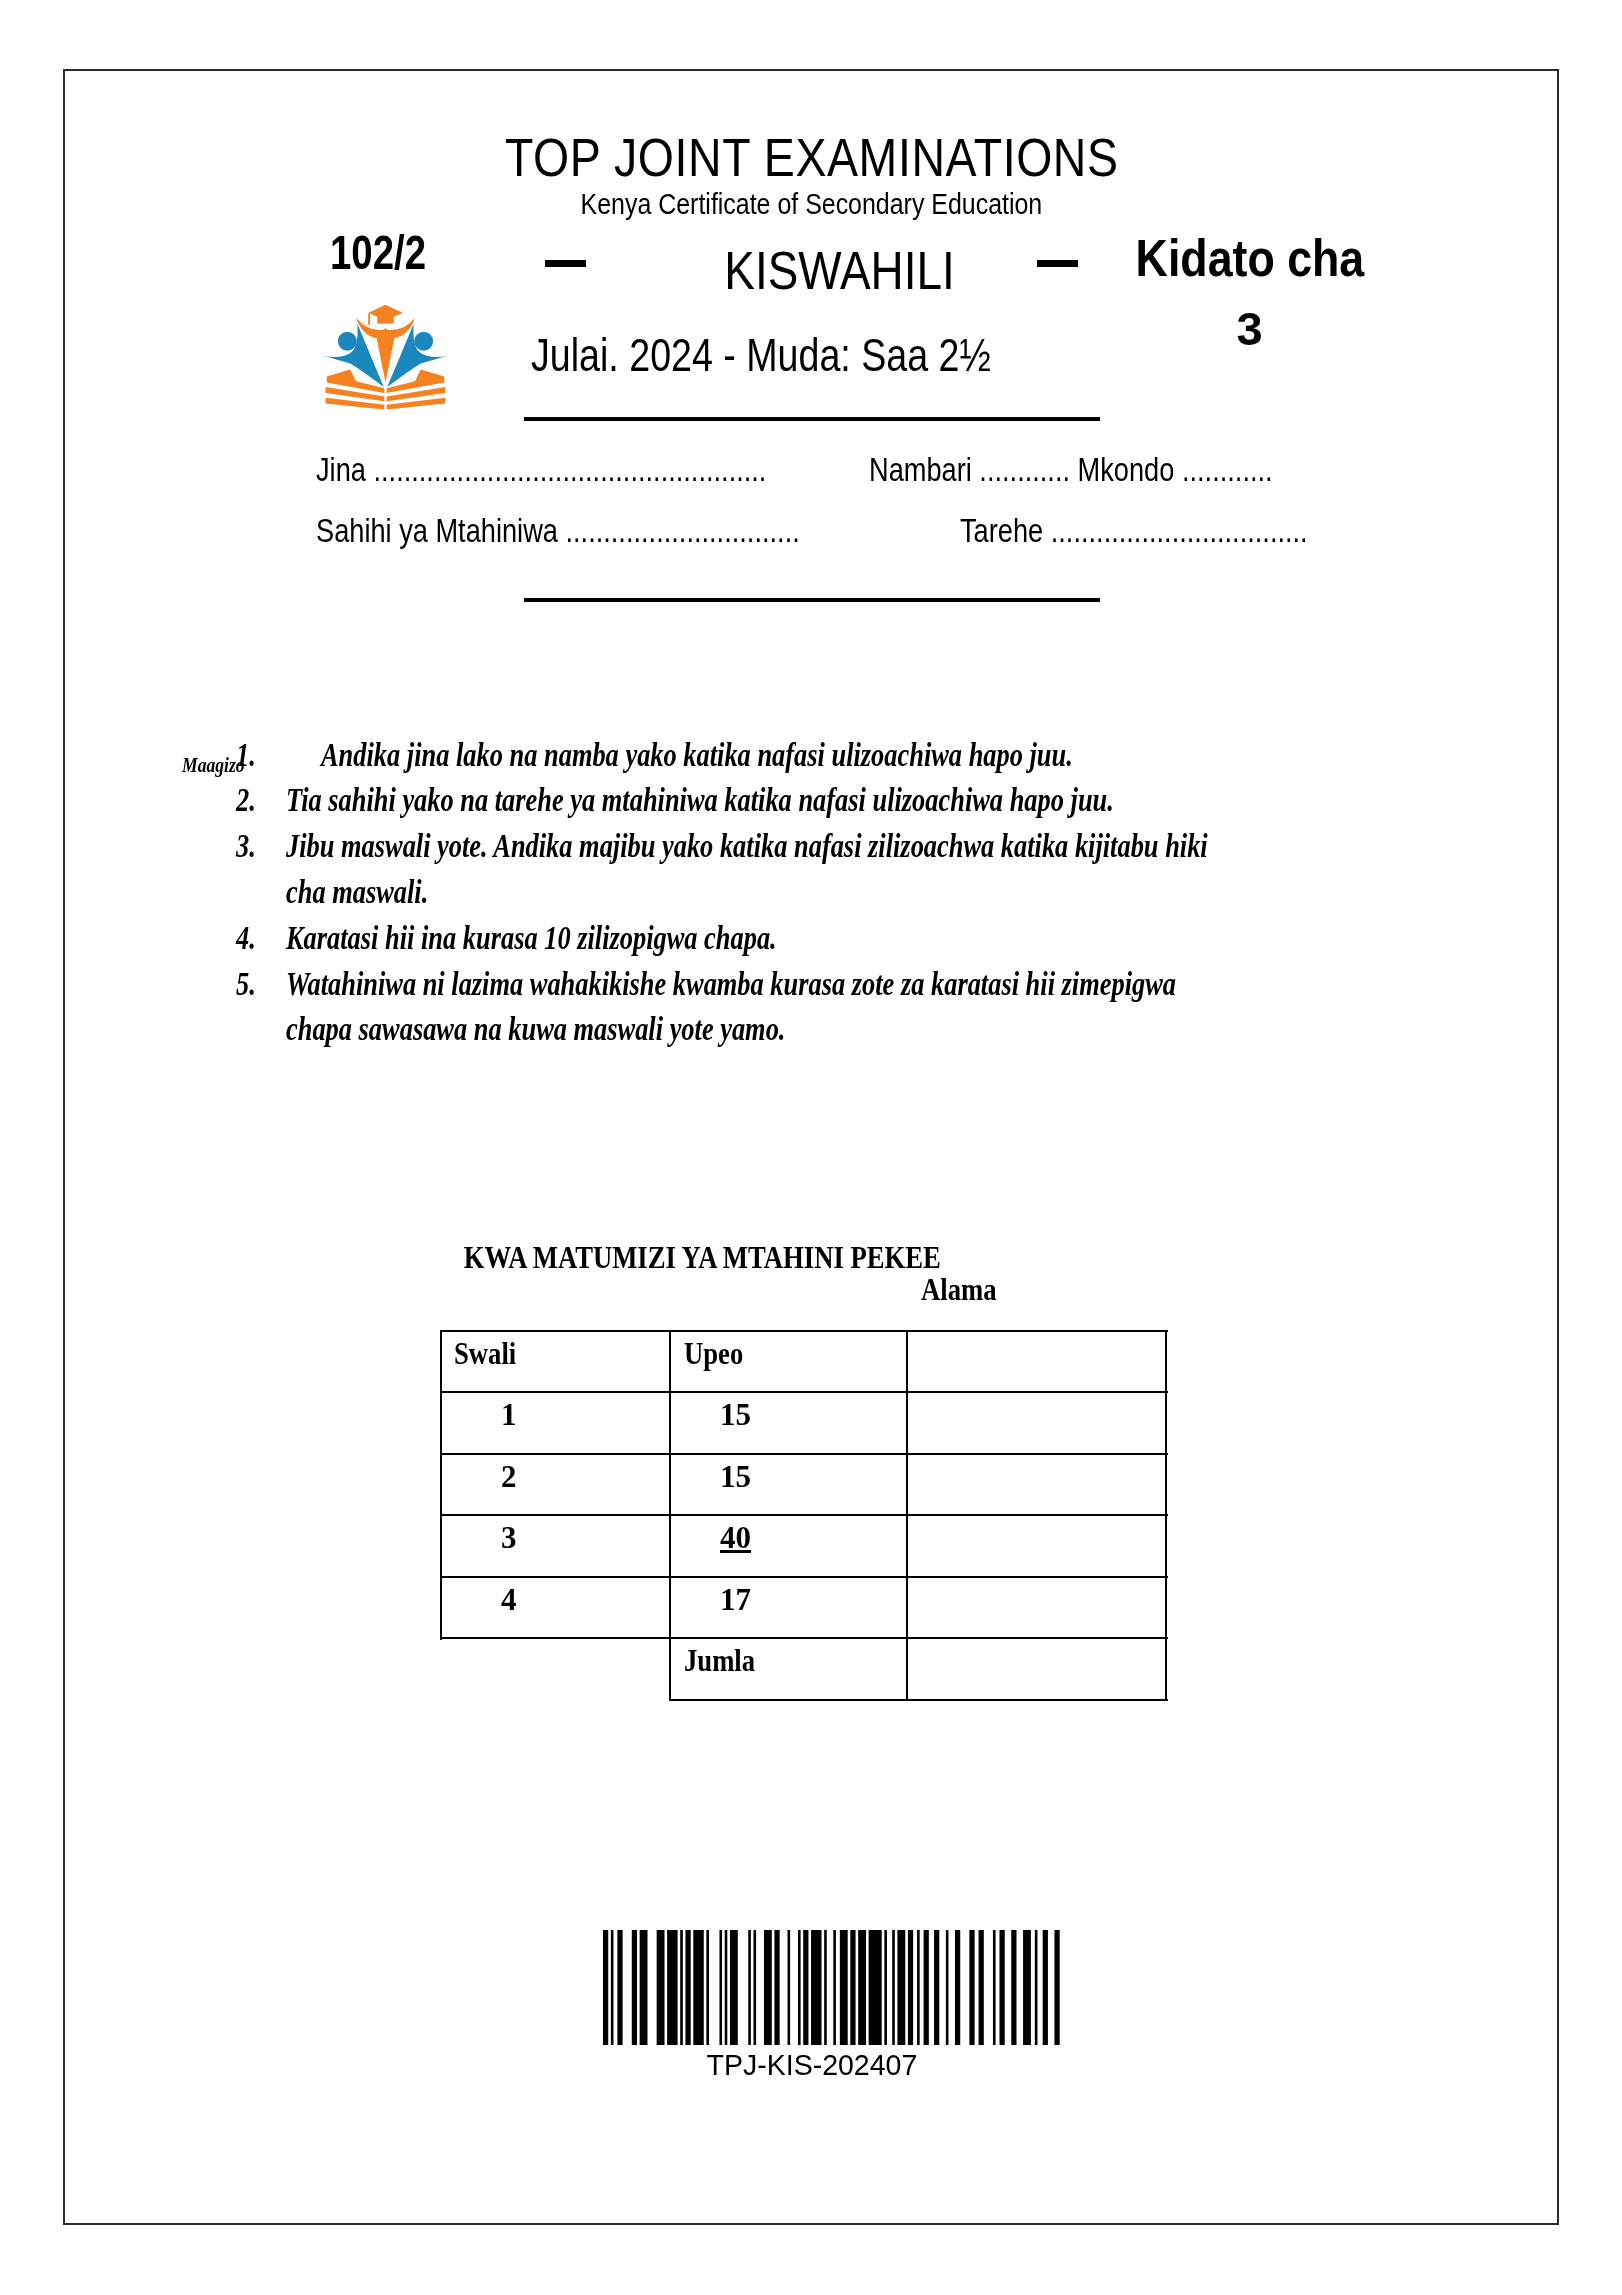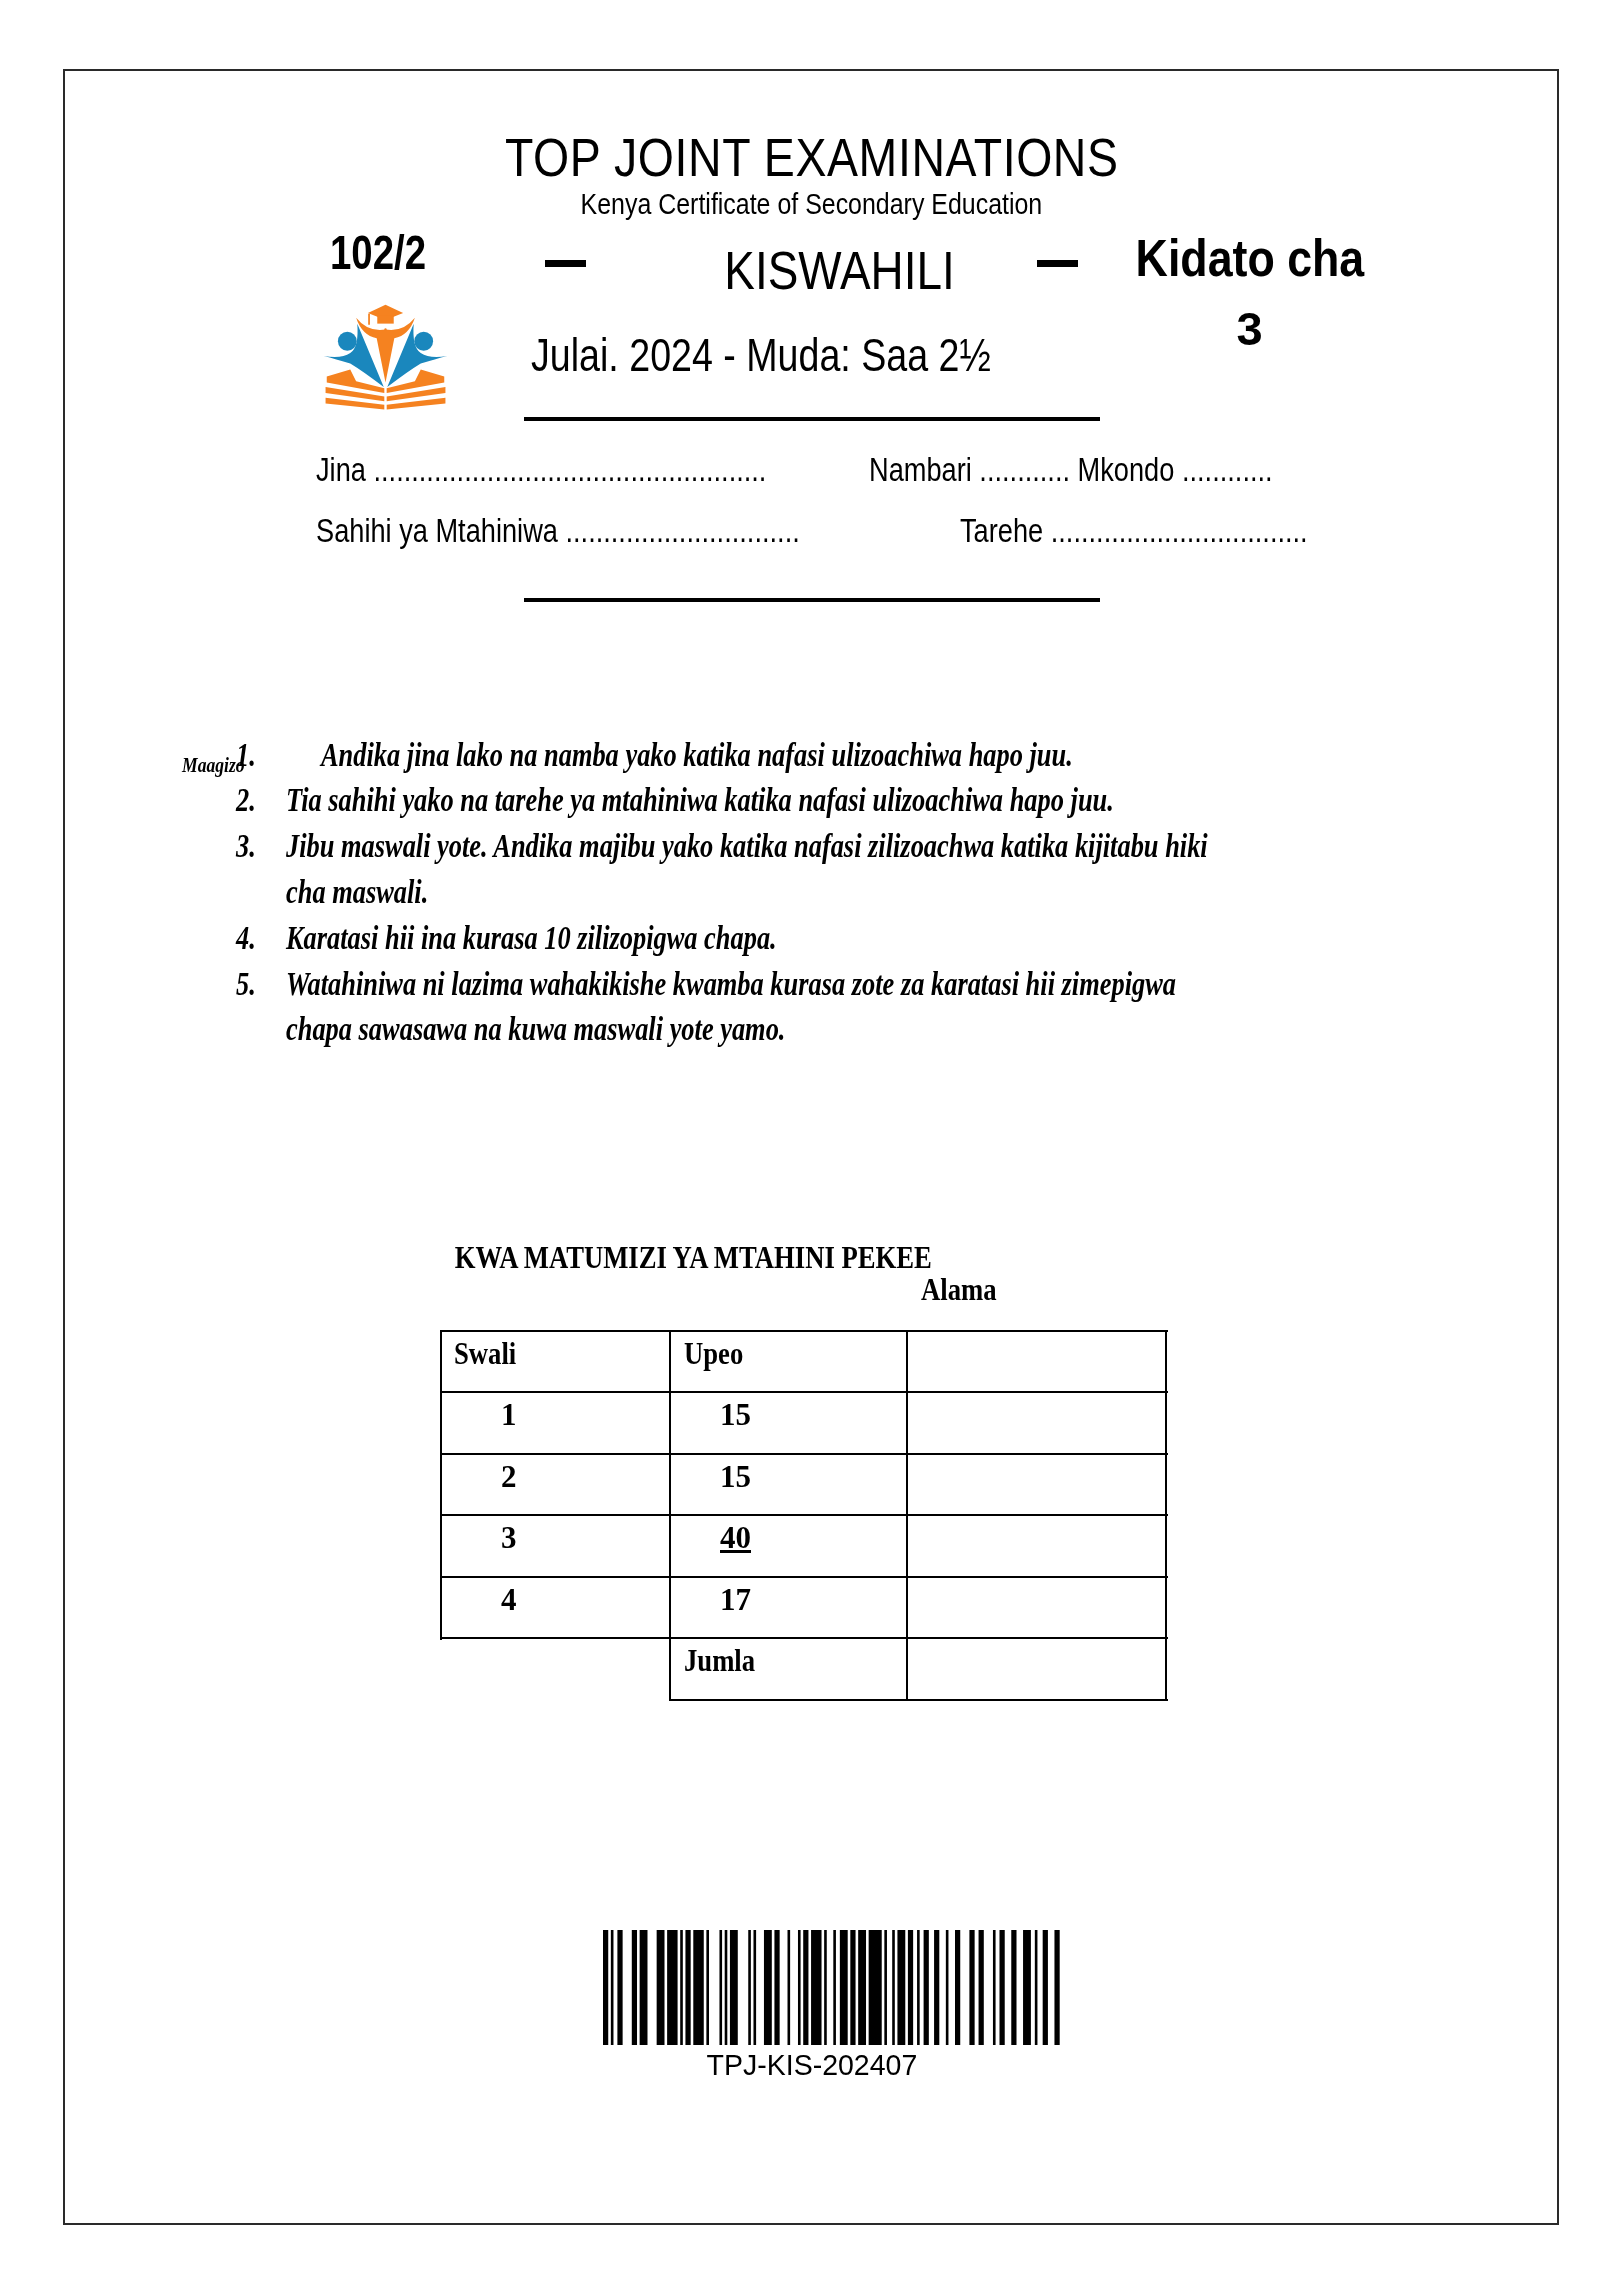--- a/index.html
+++ b/index.html
@@ -108,21 +108,21 @@
     .instr-heading .cond { transform: scaleX(0.80); }
     .instr {
       font-size: 33px; line-height: 39px;
       font-style: italic; font-weight: bold;
     }
     .instr .cond { transform: scaleX(0.80); }
     .instr-num { left: 236px; }
     .instr-text { left: 286px; }
 
     .examiner-heading {
-      left: 0; width: 1387px; text-align: center;
+      left: 9px; width: 1387px; text-align: center;
       top: 1239px;
       font-size: 31px; line-height: 37px; font-weight: bold;
     }
     .examiner-heading .cond { transform: scaleX(0.86); transform-origin: center top; }
 
     
     .score-table {
       position: absolute;
       left: 0; top: 0;
       width: 1623px; height: 2295px;

